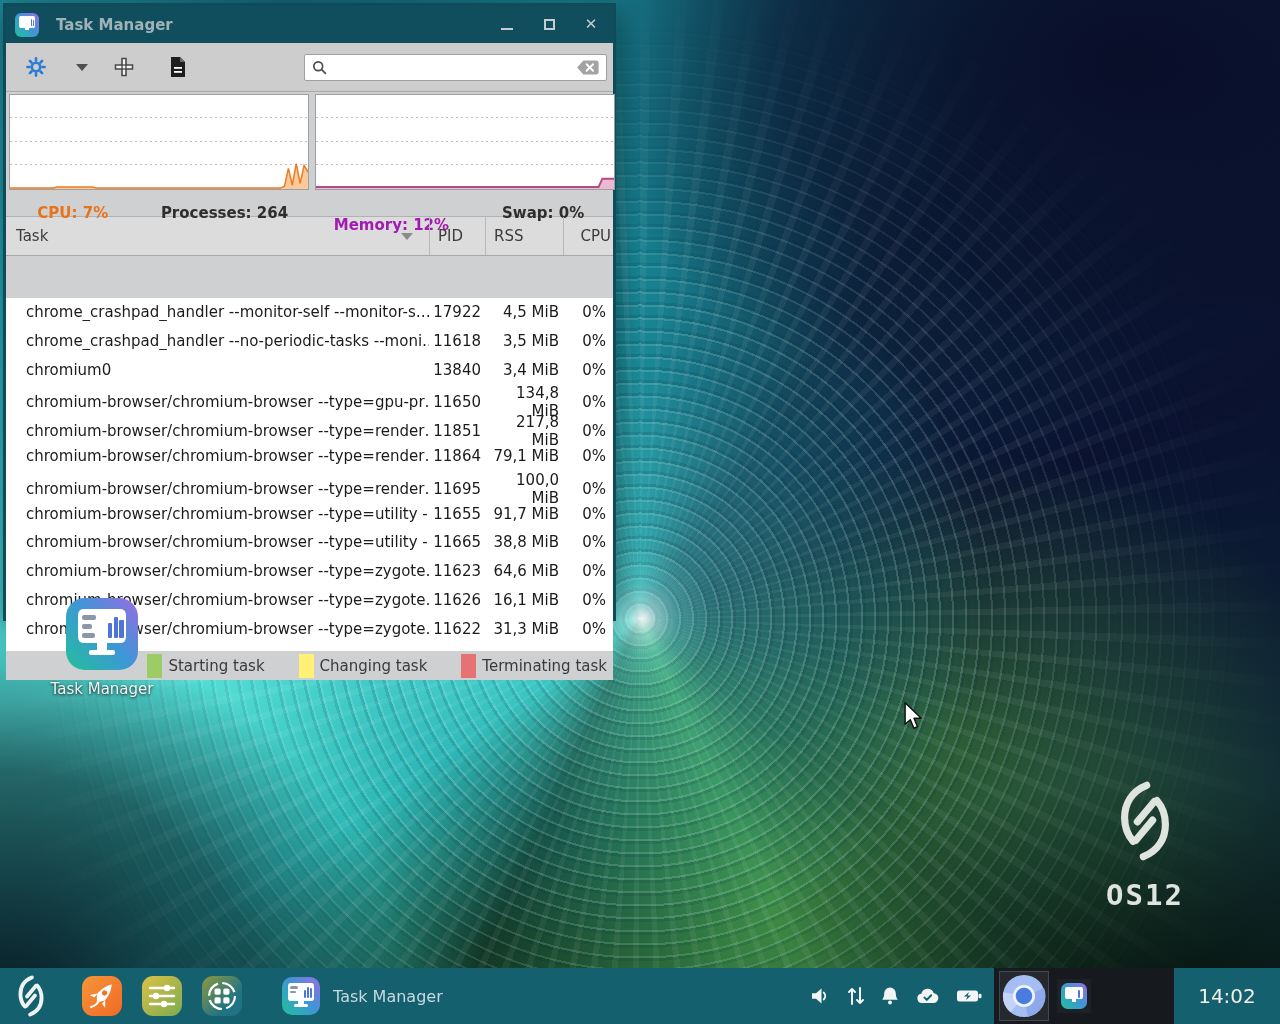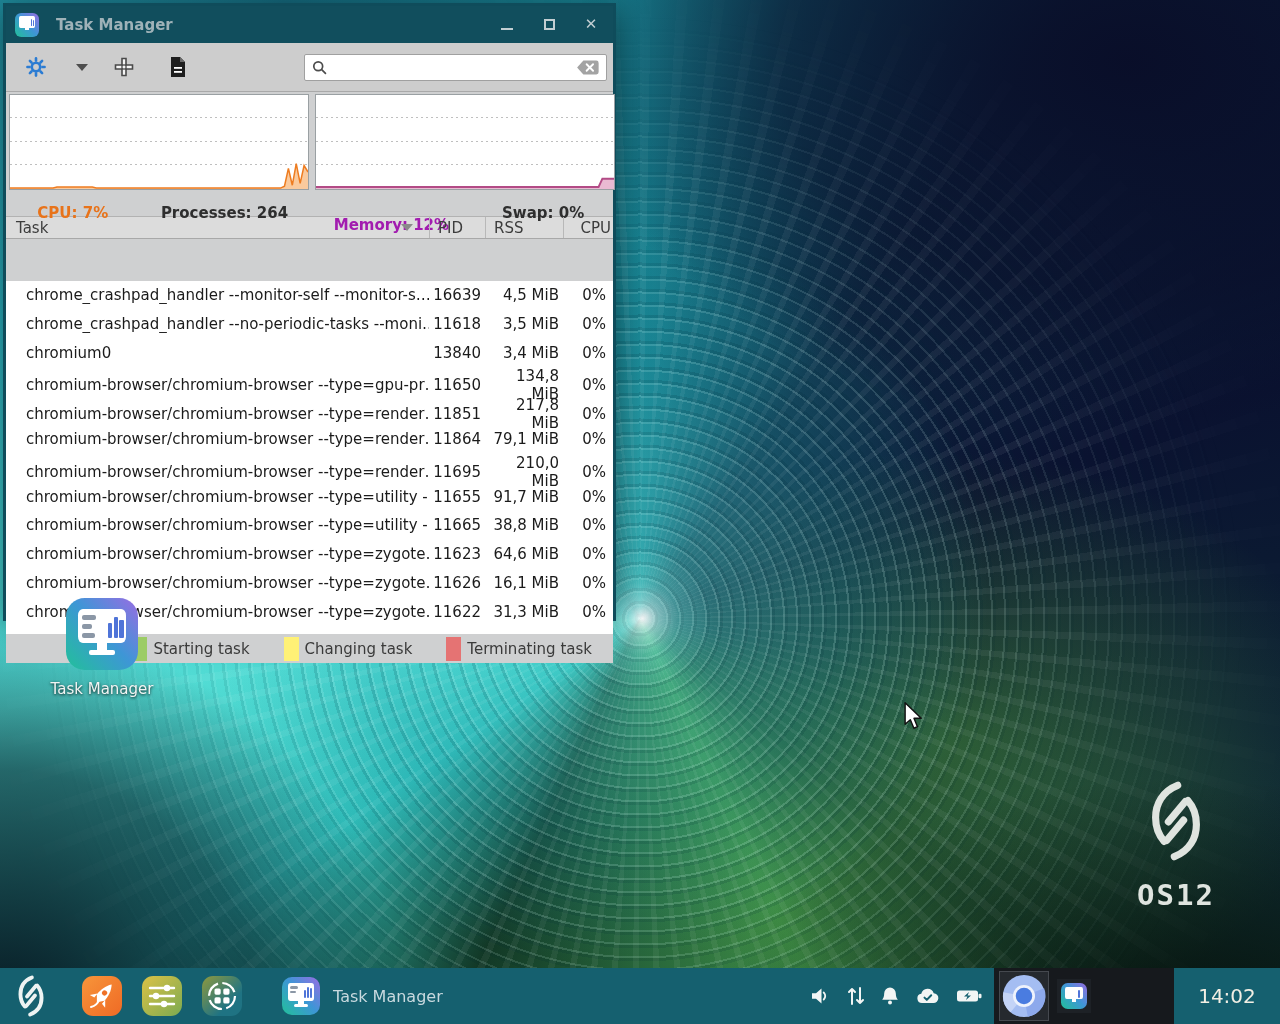--- a/index.html
+++ b/index.html
@@ -35,21 +35,21 @@
     background:repeating-conic-gradient(from 0deg at 50% 60.4%,
       rgba(255,255,255,.09) 0deg 1deg, transparent 1deg 3.4deg);
     -webkit-mask-image:radial-gradient(circle at 50% 60.4%, #000 0 45%, transparent 75%);
     mask-image:radial-gradient(circle at 50% 60.4%, #000 0 45%, transparent 75%);
     opacity:.6;
   }
   .wp-burst{
     background:radial-gradient(circle at 50.2% 60.4%,
       rgba(255,255,255,.95) 0%, rgba(215,255,250,.5) 1.6%, rgba(140,240,230,.22) 4%, transparent 8%);
   }
-  .os-logo{position:absolute;left:1128px;top:778px;width:96px;text-align:center;color:#dfe4df;}
+  .os-logo{position:absolute;left:1097px;top:778px;width:96px;text-align:center;color:#dfe4df;}
   .os-logo svg{display:block;margin:0 auto;}
   .os-logo .os-text{font-size:29px;font-weight:bold;letter-spacing:2px;margin-top:14px;
     font-family:"DejaVu Sans Mono","Liberation Mono",monospace;}
 
   
   .tm-icon{position:relative;border-radius:26%;
     background:linear-gradient(48deg,#24bd9e 4%,#3e96d6 52%,#9170e2 96%);flex:none;}
   .tm-icon .mon{position:absolute;left:16%;right:16%;top:15%;height:48%;background:#fff;border-radius:10% / 18%;}
   .tm-icon .mline{position:absolute;background:#8b97a6;height:7%;border-radius:2px;}
   .tm-icon .mline.l1{left:22%;top:24%;width:20%;}
@@ -100,37 +100,37 @@
   .graph-panel svg{position:absolute;inset:0;width:100%;height:100%;}
   .cpu-fill{fill:rgba(246,150,60,.5);}   .cpu-line{stroke:#ee7c20;stroke-width:1.5;fill:none;}
   .mem-fill{fill:#e9bad2;}               .mem-line{stroke:#b34b86;stroke-width:2;fill:none;}
 
   .statsbar{height:24px;display:grid;grid-template-columns:22% 28% 27% 23%;align-items:center;
     font-size:15px;font-weight:600;color:#2e2e2e;}
   .statsbar span{text-align:center;}
   .stat-cpu{color:#e8731a;}
   .stat-mem{color:#a21caf;margin-top:24px;}
 
-  .table-head{height:23px;background:#dcdcdc;border-top:1px solid #b2b2b2;border-bottom:1px solid #a8a8a8;
+  .table-head{height:40px;background:#dcdcdc;border-top:1px solid #b2b2b2;border-bottom:1px solid #a8a8a8;
     display:grid;grid-template-columns:1fr 56px 78px 50px;font-size:15px;color:#3c3c3c;align-items:center;}
   .th{padding:0 8px;display:flex;align-items:center;height:100%;border-left:1px solid #b8b8b8;}
   .th:first-child{border-left:none;padding-left:10px;}
   .th-task{justify-content:space-between;}
   .sort-tri{width:0;height:0;border-left:6px solid transparent;border-right:6px solid transparent;border-top:7px solid #8a8a8a;margin-right:8px;}
   .th-cpu{justify-content:flex-end;padding-right:2px;}
 
   .rows{background:#fff;height:353px;overflow:hidden;margin-top:42px;}
   .trow{display:grid;grid-template-columns:1fr 56px 78px 50px;height:28.75px;align-items:center;
     font-size:15px;color:#1b1b1b;}
   .td-task{padding-left:20px;white-space:nowrap;overflow:hidden;}
   .td-pid,.td-rss,.td-cpu{text-align:right;padding-right:4px;}
   .td-cpu{padding-right:7px;}
 
   .legendbar{height:29px;background:#cfd0d1;display:flex;align-items:center;justify-content:flex-end;
-    gap:34px;padding-right:21px;font-size:15px;color:#3a3a3a;text-align:right;}
+    gap:34px;padding-right:6px;font-size:15px;color:#3a3a3a;text-align:right;}
   .legend-item{display:flex;align-items:center;gap:6px;}
   .legend-sq{width:15px;height:24px;}
   .lg-green{background:#9ccc65;} .lg-yellow{background:#fff176;} .lg-red{background:#e57373;}
 
   
   .desk-icon{position:absolute;left:66px;top:598px;width:72px;height:72px;z-index:1;}
   .desk-label{position:absolute;left:16px;top:680px;width:172px;text-align:center;color:#f2f5f4;
     font-size:15px;text-shadow:0 1px 3px rgba(0,0,0,.85);z-index:1;}
 
   
@@ -297,21 +297,21 @@
       </div>
       <div class="th">PID</div>
       <div class="th">RSS</div>
       <div class="th th-cpu">CPU</div>
     </div>
 
     <div class="rows">
 
         <div class="trow">
           <span class="td-task">chrome_crashpad_handler --monitor-self --monitor-s…</span>
-          <span class="td-pid">16639</span>
+          <span class="td-pid">17922</span>
           <span class="td-rss">4,5 MiB</span>
           <span class="td-cpu">0%</span>
         </div>
 
         <div class="trow">
           <span class="td-task">chrome_crashpad_handler --no-periodic-tasks --moni…</span>
           <span class="td-pid">11618</span>
           <span class="td-rss">3,5 MiB</span>
           <span class="td-cpu">0%</span>
         </div>
@@ -340,21 +340,21 @@
         <div class="trow">
           <span class="td-task">chromium-browser/chromium-browser --type=render…</span>
           <span class="td-pid">11864</span>
           <span class="td-rss">79,1 MiB</span>
           <span class="td-cpu">0%</span>
         </div>
 
         <div class="trow">
           <span class="td-task">chromium-browser/chromium-browser --type=render…</span>
           <span class="td-pid">11695</span>
-          <span class="td-rss">210,0 MiB</span>
+          <span class="td-rss">100,0 MiB</span>
           <span class="td-cpu">0%</span>
         </div>
 
         <div class="trow">
           <span class="td-task">chromium-browser/chromium-browser --type=utility -…</span>
           <span class="td-pid">11655</span>
           <span class="td-rss">91,7 MiB</span>
           <span class="td-cpu">0%</span>
         </div>
 

